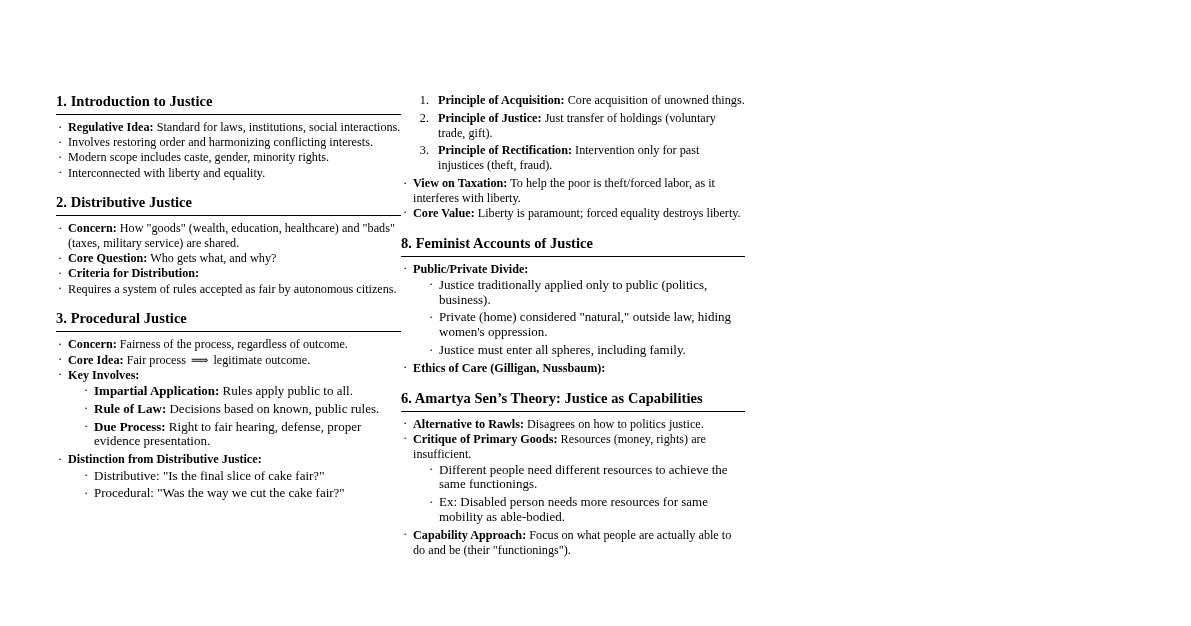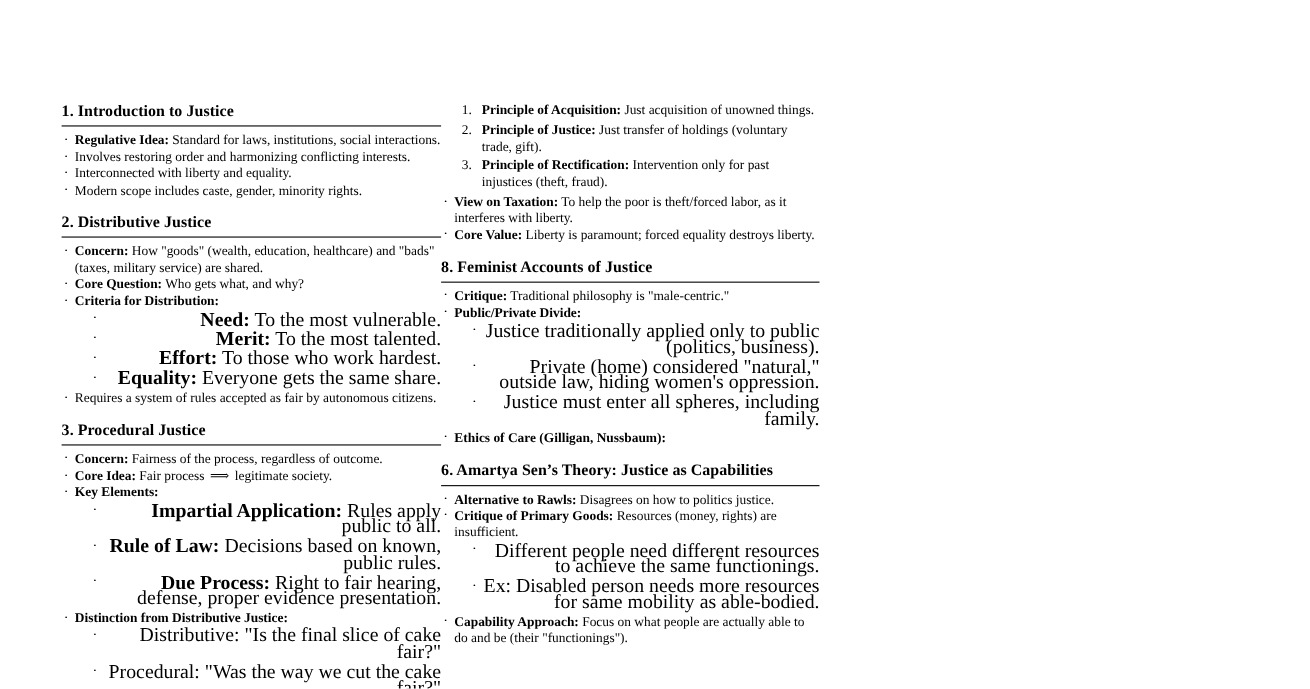--- a/index.html
+++ b/index.html
@@ -76,24 +76,23 @@
     line-height: 14.7px;
   }
   ul.lvl2 {
     margin-top: 1.5px;
     margin-bottom: 1.5px;
   }
   ul.lvl2 > li {
     position: relative;
     padding-left: 12px;
     margin-left: 14px;
-    font-size: 18px;
+    font-size: 13px;
     line-height: 14.7px;
     margin-bottom: 3.2px;
-    text-align: right;
   }
   ul.lvl2 > li::before {
     content: "\00B7";
     position: absolute;
     left: 2px;
     top: -0.5px;
     font-size: 13px;
     line-height: 14.7px;
   }
   ol.num {
@@ -130,75 +129,69 @@
 <div class="page">
   <div class="columns">
 
     <div class="col col-left" id="left-col">
         <div class="section">
           <div class="sec-title">1. Introduction to Justice</div>
           <hr class="sec-rule">
           <ul class="lvl1">
             <li><b>Regulative Idea:</b> <span class="item-text">Standard for laws, institutions, social interactions.</span></li>
             <li><span class="item-text">Involves restoring order and harmonizing conflicting interests.</span></li>
+            <li><span class="item-text">Modern scope includes caste, gender, minority rights.</span></li>
             <li><span class="item-text">Interconnected with liberty and equality.</span></li>
-            <li><span class="item-text">Modern scope includes caste, gender, minority rights.</span></li>
           </ul>
         </div>
         <div class="section">
           <div class="sec-title">2. Distributive Justice</div>
           <hr class="sec-rule">
           <ul class="lvl1">
             <li><b>Concern:</b> <span class="item-text">How "goods" (wealth, education, healthcare) and "bads" (taxes, military service) are shared.</span></li>
             <li><b>Core Question:</b> <span class="item-text">Who gets what, and why?</span></li>
-            <li><b>Criteria for Distribution:</b><ul class="lvl2">
-                <li><b>Need:</b> <span class="item-text">To the most vulnerable.</span></li>
-                <li><b>Merit:</b> <span class="item-text">To the most talented.</span></li>
-                <li><b>Effort:</b> <span class="item-text">To those who work hardest.</span></li>
-                <li><b>Equality:</b> <span class="item-text">Everyone gets the same share.</span></li>
-              </ul></li>
+            <li><b>Criteria for Distribution:</b></li>
             <li><span class="item-text">Requires a system of rules accepted as fair by autonomous citizens.</span></li>
           </ul>
         </div>
         <div class="section">
           <div class="sec-title">3. Procedural Justice</div>
           <hr class="sec-rule">
           <ul class="lvl1">
             <li><b>Concern:</b> <span class="item-text">Fairness of the process, regardless of outcome.</span></li>
-            <li><b>Core Idea:</b> <span class="item-text">Fair process</span><span class="arrow">⟹</span><span class="item-text">legitimate society.</span></li>
-            <li><b>Key Elements:</b><ul class="lvl2">
+            <li><b>Core Idea:</b> <span class="item-text">Fair process</span><span class="arrow">⟹</span><span class="item-text">legitimate outcome.</span></li>
+            <li><b>Key Involves:</b><ul class="lvl2">
                 <li><b>Impartial Application:</b> <span class="item-text">Rules apply public to all.</span></li>
                 <li><b>Rule of Law:</b> <span class="item-text">Decisions based on known, public rules.</span></li>
                 <li><b>Due Process:</b> <span class="item-text">Right to fair hearing, defense, proper evidence presentation.</span></li>
               </ul></li>
             <li><b>Distinction from Distributive Justice:</b><ul class="lvl2">
                 <li><span class="item-text">Distributive: "Is the final slice of cake fair?"</span></li>
                 <li><span class="item-text">Procedural: "Was the way we cut the cake fair?"</span></li>
               </ul></li>
           </ul>
         </div>
       </div>
 
     <div class="col col-right" id="right-col">
         <div class="section">
           <ol class="num">
-            <li><span class="num-marker">1.</span><b>Principle of Acquisition:</b> <span class="item-text">Just acquisition of unowned things.</span></li>
+            <li><span class="num-marker">1.</span><b>Principle of Acquisition:</b> <span class="item-text">Core acquisition of unowned things.</span></li>
             <li><span class="num-marker">2.</span><b>Principle of Justice:</b> <span class="item-text">Just transfer of holdings (voluntary trade, gift).</span></li>
             <li><span class="num-marker">3.</span><b>Principle of Rectification:</b> <span class="item-text">Intervention only for past injustices (theft, fraud).</span></li>
           </ol>
           <ul class="lvl1">
             <li><b>View on Taxation:</b> <span class="item-text">To help the poor is theft/forced labor, as it interferes with liberty.</span></li>
             <li><b>Core Value:</b> <span class="item-text">Liberty is paramount; forced equality destroys liberty.</span></li>
           </ul>
         </div>
         <div class="section">
           <div class="sec-title">8. Feminist Accounts of Justice</div>
           <hr class="sec-rule">
           <ul class="lvl1">
-            <li><b>Critique:</b> <span class="item-text">Traditional philosophy is "male-centric."</span></li>
             <li><b>Public/Private Divide:</b><ul class="lvl2">
                 <li><span class="item-text">Justice traditionally applied only to public (politics, business).</span></li>
                 <li><span class="item-text">Private (home) considered "natural," outside law, hiding women's oppression.</span></li>
                 <li><span class="item-text">Justice must enter all spheres, including family.</span></li>
               </ul></li>
             <li><b>Ethics of Care (Gilligan, Nussbaum):</b></li>
           </ul>
         </div>
         <div class="section">
           <div class="sec-title">6. Amartya Sen’s Theory: Justice as Capabilities</div>

